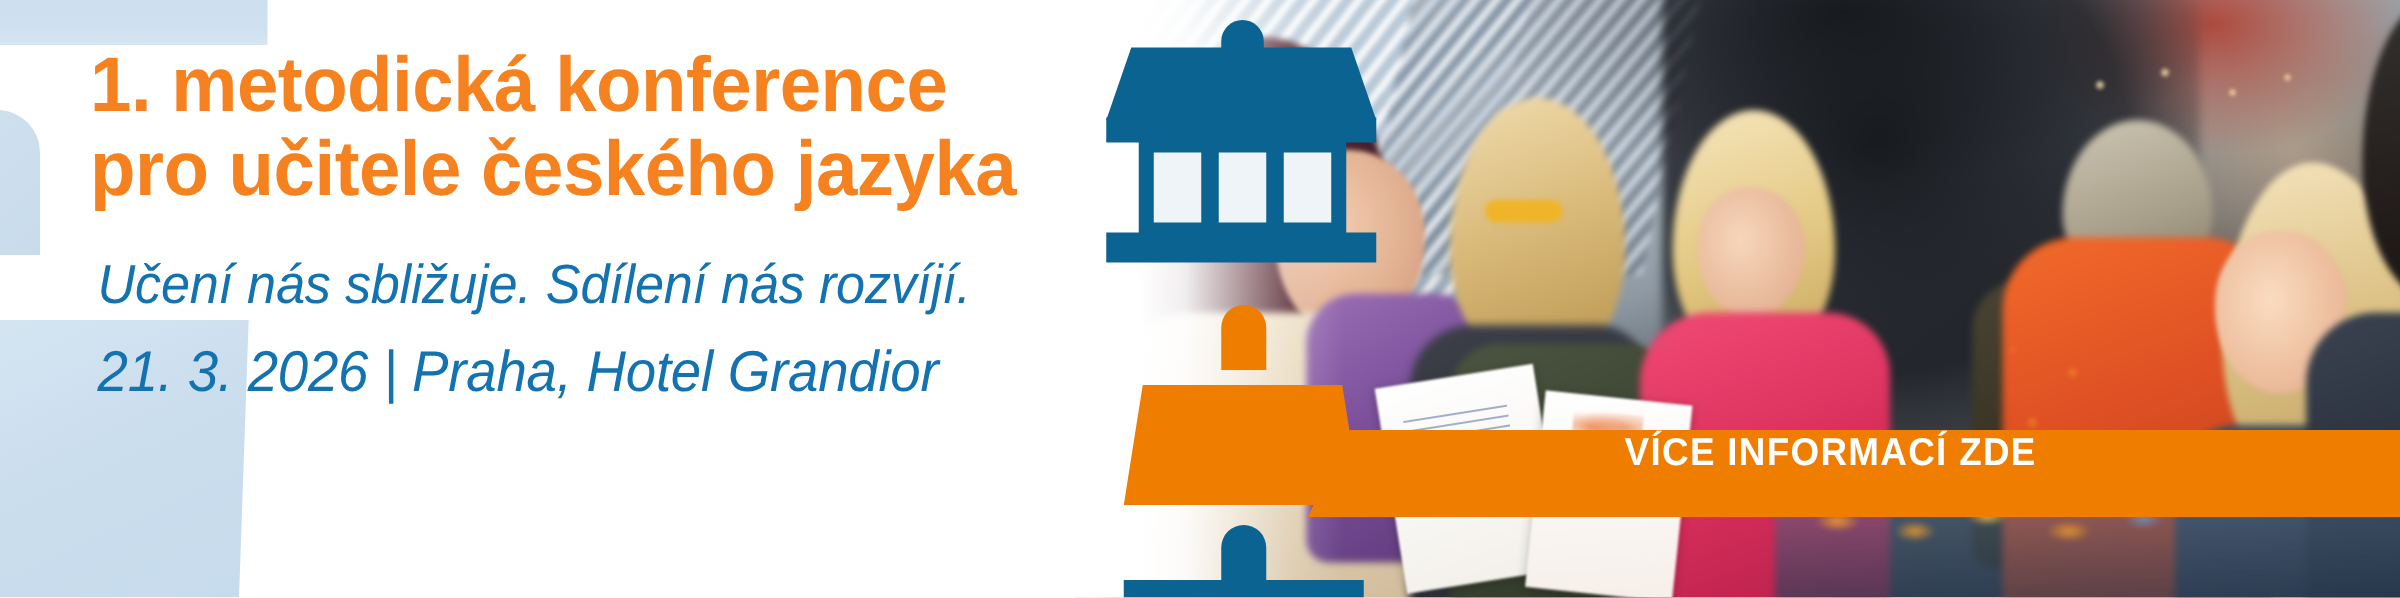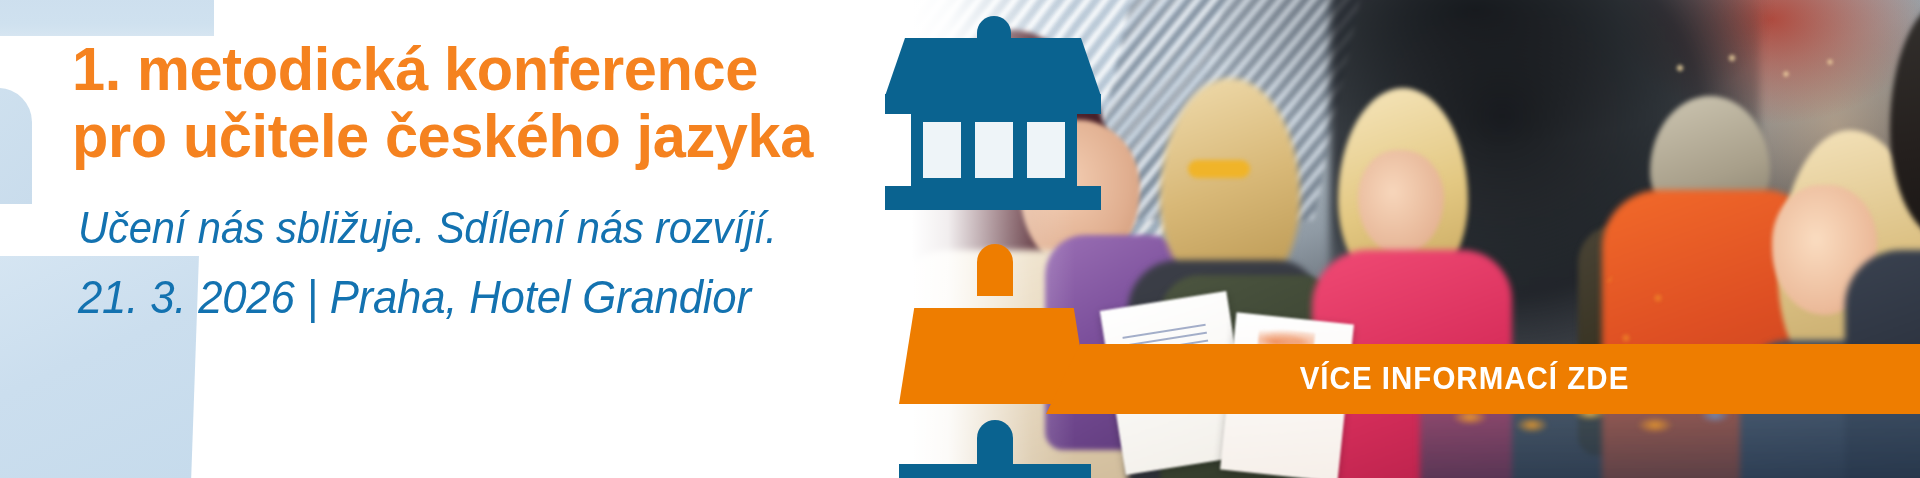--- a/index.html
+++ b/index.html
@@ -307,21 +307,21 @@
   }
 
   
   .cta{
     position:absolute;
     left:1046px; top:344px;
     width:874px; height:70px;
     background:#EE7D00;
     clip-path:polygon(34px 0%, 100% 0%, 100% 100%, 0% 100%);
     display:flex;
-    align-items:center;
+    align-items:flex-start;
     justify-content:center;
     cursor:pointer;
     border:0;
     padding:0;
   }
   .cta-label{
     color:#ffffff;
     font-family:"Liberation Sans",sans-serif;
     font-weight:700;
     font-size:31px;

